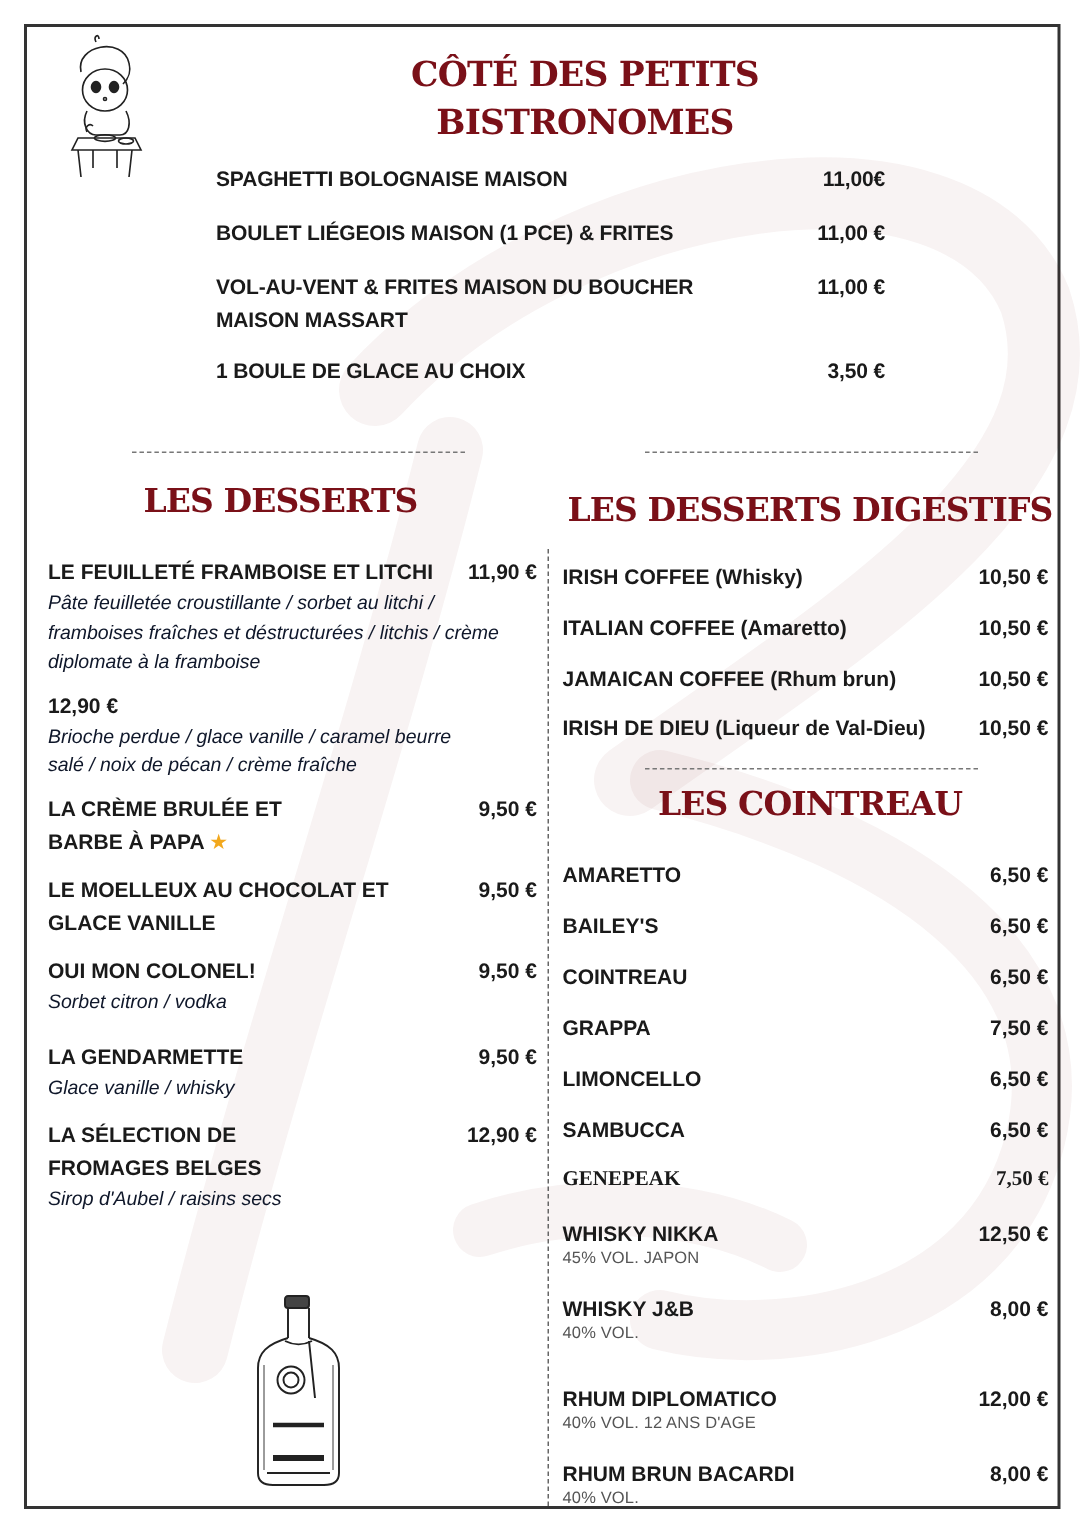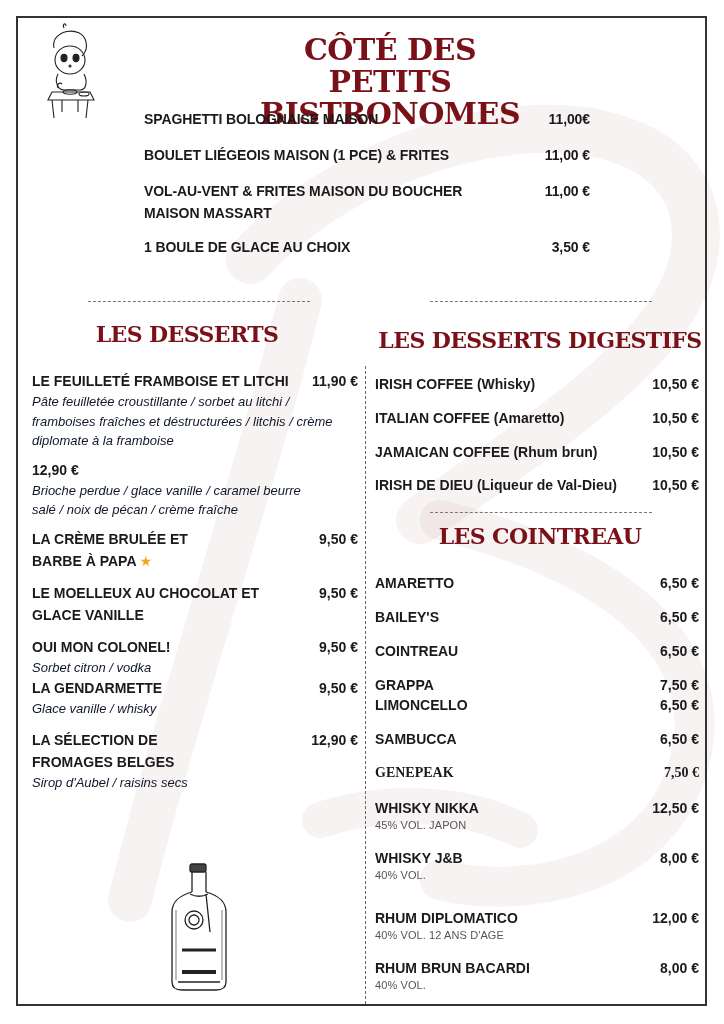--- a/index.html
+++ b/index.html
@@ -8,21 +8,21 @@
 
     .page-frame {
       position: absolute; left: 16px; top: 16px; width: 691px; height: 990px;
       border: 2px solid #333; background: #fff; overflow: hidden;
     }
     .watermark { position: absolute; left: 0; top: 0; width: 724px; height: 1024px; pointer-events: none; }
 
     .title {
       position: absolute; left: 240px; top: 34px; width: 300px; text-align: center;
       font-family: "DejaVu Serif", "Liberation Serif", serif; font-weight: bold;
-      color: #7a1018; font-size: 30px; line-height: 32px; letter-spacing: -0.5px;
+      color: #7a1018; font-size: 23px; line-height: 32px; letter-spacing: -0.5px;
     }
     .title span { display: block; }
 
     .kids-illustration { position: absolute; left: 40px; top: 20px; width: 60px; height: 105px; }
     .bottle-illustration { position: absolute; left: 168px; top: 862px; width: 62px; height: 130px; }
 
     .kids-list { position: absolute; left: 144px; top: 108px; width: 446px; }
     .kids-row { display: flex; justify-content: space-between; font-size: 14px; font-weight: bold; letter-spacing: -0.1px; line-height: 22px; }
     .kids-row .name { width: 360px; }
     .kids-row .price { text-align: right; width: 80px; }
@@ -134,21 +134,21 @@
       </span>
       <span class="dessert-price">9,50 €</span>
     </div>
   </div>
   <div class="dessert" style="margin-bottom:10px;">
     <div class="dessert-head">
       <span class="dessert-name" style="width:250px;">LE MOELLEUX AU CHOCOLAT ET GLACE VANILLE</span>
       <span class="dessert-price">9,50 €</span>
     </div>
   </div>
-  <div class="dessert" style="margin-bottom:0;">
+  <div class="dessert" style="margin-bottom:16px;">
     <div class="dessert-head">
       <span class="dessert-name">OUI MON COLONEL!</span>
       <span class="dessert-price">9,50 €</span>
     </div>
     <div class="dessert-desc">Sorbet citron / vodka</div>
   </div>
   <div class="dessert" style="margin-bottom:10px;">
     <div class="dessert-head">
       <span class="dessert-name">LA GENDARMETTE</span>
       <span class="dessert-price">9,50 €</span>
@@ -208,21 +208,21 @@
     <span class="r-price">6,50 €</span>
   </div>
   <div class="r-row" style="margin-bottom:14px;">
     <span class="r-name">BAILEY'S</span>
     <span class="r-price">6,50 €</span>
   </div>
   <div class="r-row" style="margin-bottom:14px;">
     <span class="r-name">COINTREAU</span>
     <span class="r-price">6,50 €</span>
   </div>
-  <div class="r-row" style="">
+  <div class="r-row" style="margin-bottom:14px;">
     <span class="r-name">GRAPPA</span>
     <span class="r-price">7,50 €</span>
   </div>
   <div class="r-row" style="margin-bottom:14px;">
     <span class="r-name">LIMONCELLO</span>
     <span class="r-price">6,50 €</span>
   </div>
   <div class="r-row" style="margin-bottom:14px;">
     <span class="r-name">SAMBUCCA</span>
     <span class="r-price">6,50 €</span>

